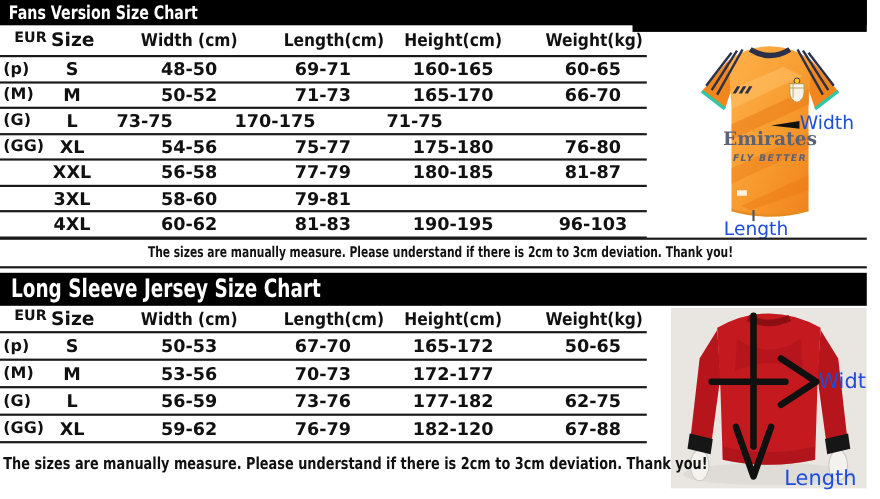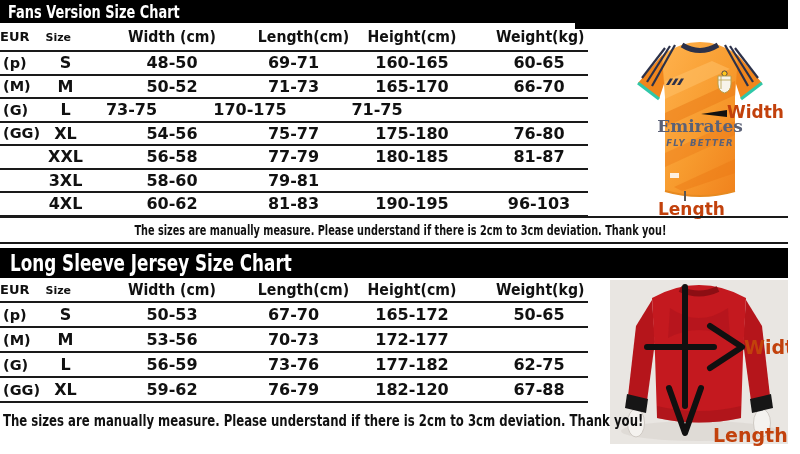--- a/index.html
+++ b/index.html
@@ -26,37 +26,37 @@
   #table2 .tr.head{height:25px;}
   #table2 .tr.data{height:25px;}
   .td{box-sizing:border-box;text-align:center;font-size:16px;}
   .c0{width:40px;text-align:left;padding-left:3px;font-size:14.5px;overflow:visible;}
   .c1{width:51px;}
   .c2{width:162px;}
   .c3{width:81px;}
   .c4{width:156px;}
   .c5{width:98px;}
   .hd{transform:scaleX(.88);}
-  .c01{width:91px;display:flex;align-items:flex-end;gap:16px;text-align:left;}
+  .c01{width:91px;padding-left:13px;display:flex;align-items:flex-start;gap:4px;text-align:left;}
   .c01 .eur{font-size:13px;}
-  .c01 .sz{font-size:11px;}
+  .c01 .sz{font-size:17px;}
 
   
   .note{position:absolute;left:0;font-weight:bold;z-index:2;}
   #note1{top:216px;width:800px;height:28px;box-sizing:border-box;
          border-top:2px solid #1a1a1a;border-bottom:2px solid #1a1a1a;
          display:flex;align-items:center;justify-content:center;font-size:13.5px;}
   #note1 .scaleN{transform:scaleX(.72);transform-origin:center;white-space:nowrap;}
   #note2{top:412px;width:760px;padding-left:3px;font-size:15px;}
   #note2 .scaleN{display:inline-block;transform:scaleX(.78);transform-origin:left center;white-space:nowrap;}
 
   
   #jersey1{position:absolute;left:600px;top:31px;width:200px;height:187px;background:#fff;z-index:1;}
   #jersey2{position:absolute;left:610px;top:280px;width:178px;height:164px;background:#e9e6e2;z-index:1;overflow:visible;}
-  .lbl{position:absolute;color:#c2410c;font-weight:bold;line-height:1;z-index:4;white-space:nowrap;}
+  .lbl{position:absolute;color:#1d4ed8;font-weight:normal;line-height:1;z-index:4;white-space:nowrap;}
   #j1w{left:127px;top:73px;font-size:17px;}
   #j1l{left:58px;top:170px;font-size:17px;}
   #j2w{left:134px;top:58px;font-size:19px;}
   #j2l{left:103px;top:146px;font-size:19px;}
   #j1arrow{position:absolute;left:101px;top:78px;z-index:4;}
   #j1tick{position:absolute;left:84px;top:160px;width:2px;height:10px;background:#555;z-index:4;}
   svg{display:block;}
 </style>
 </head>
 <body>

